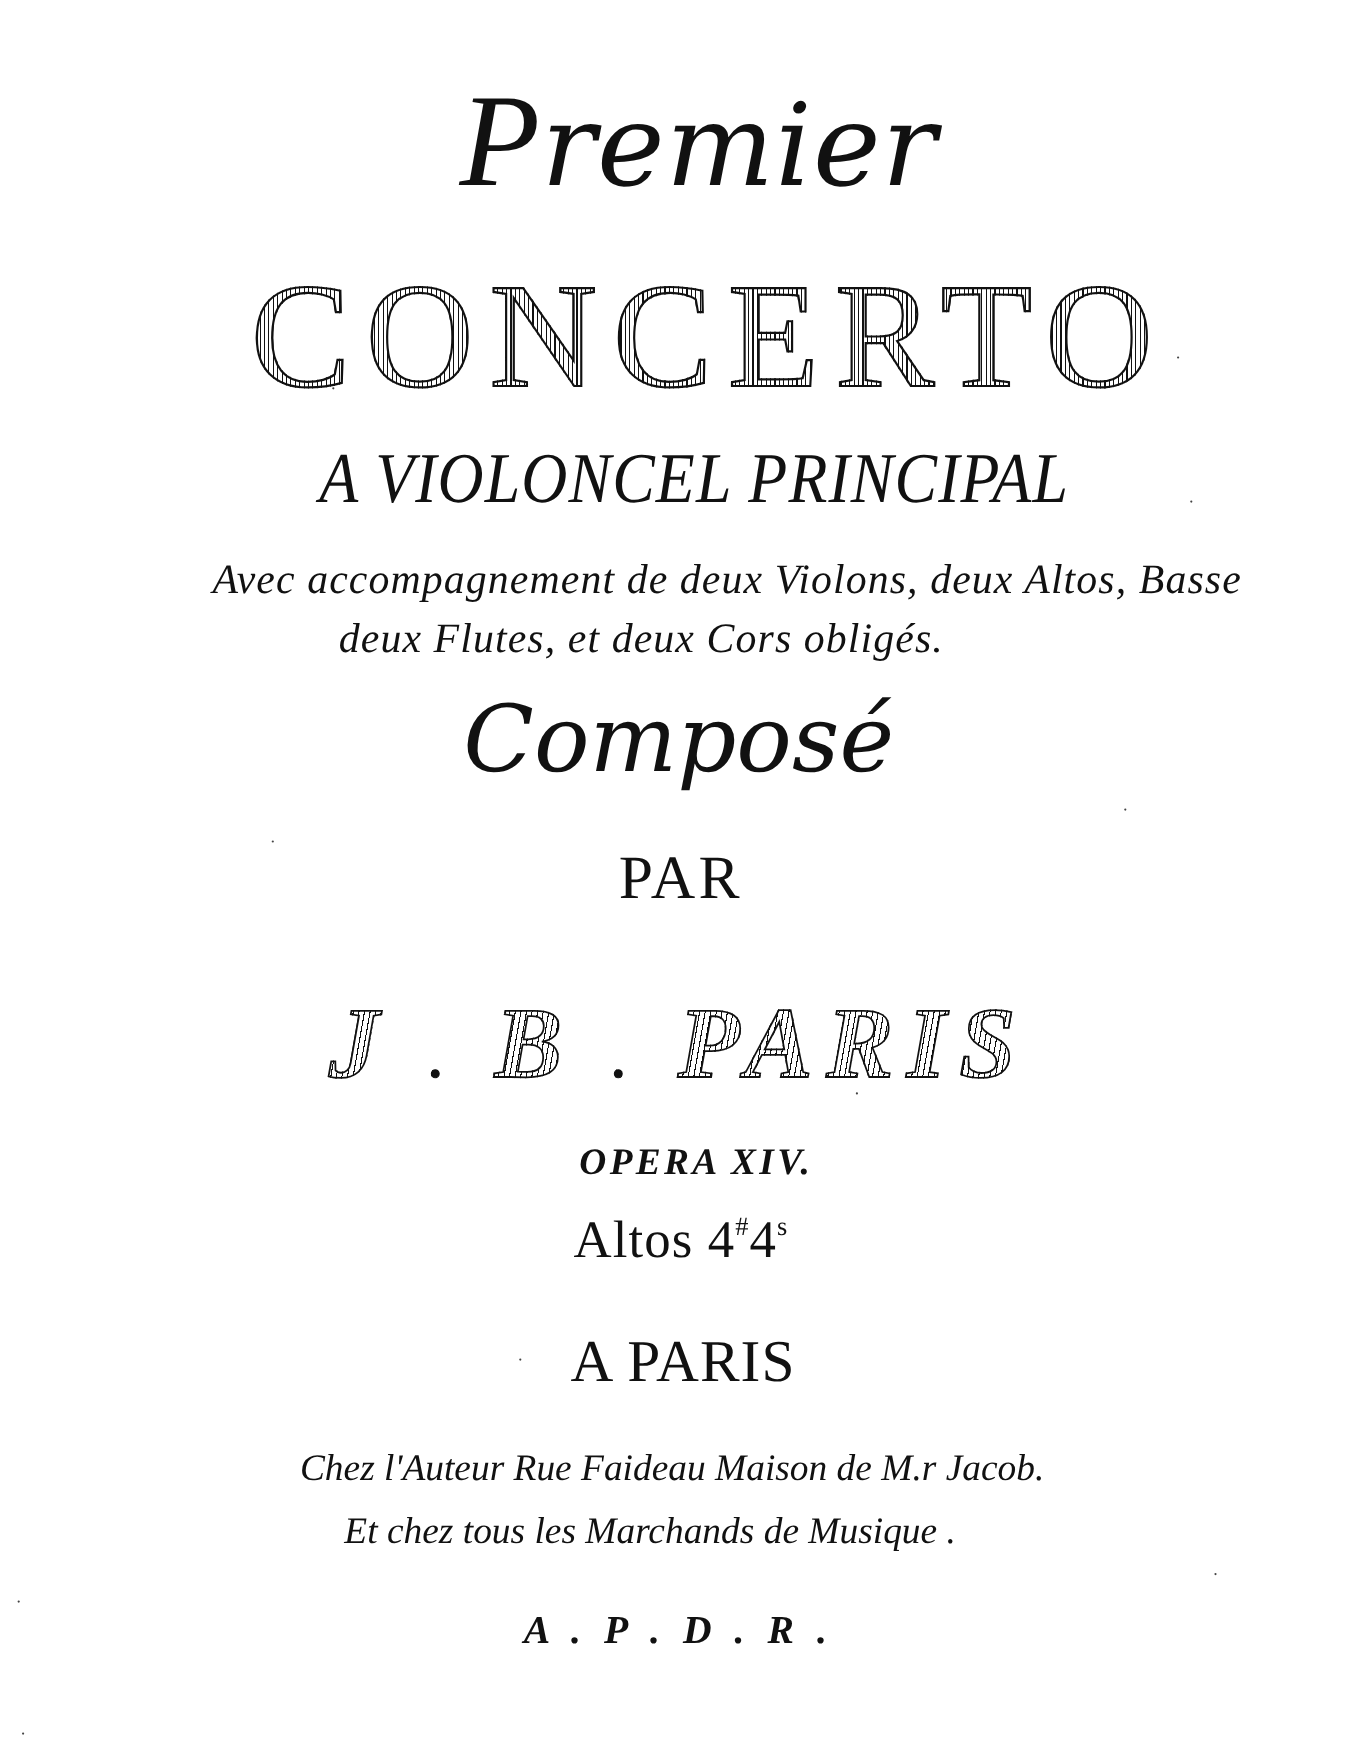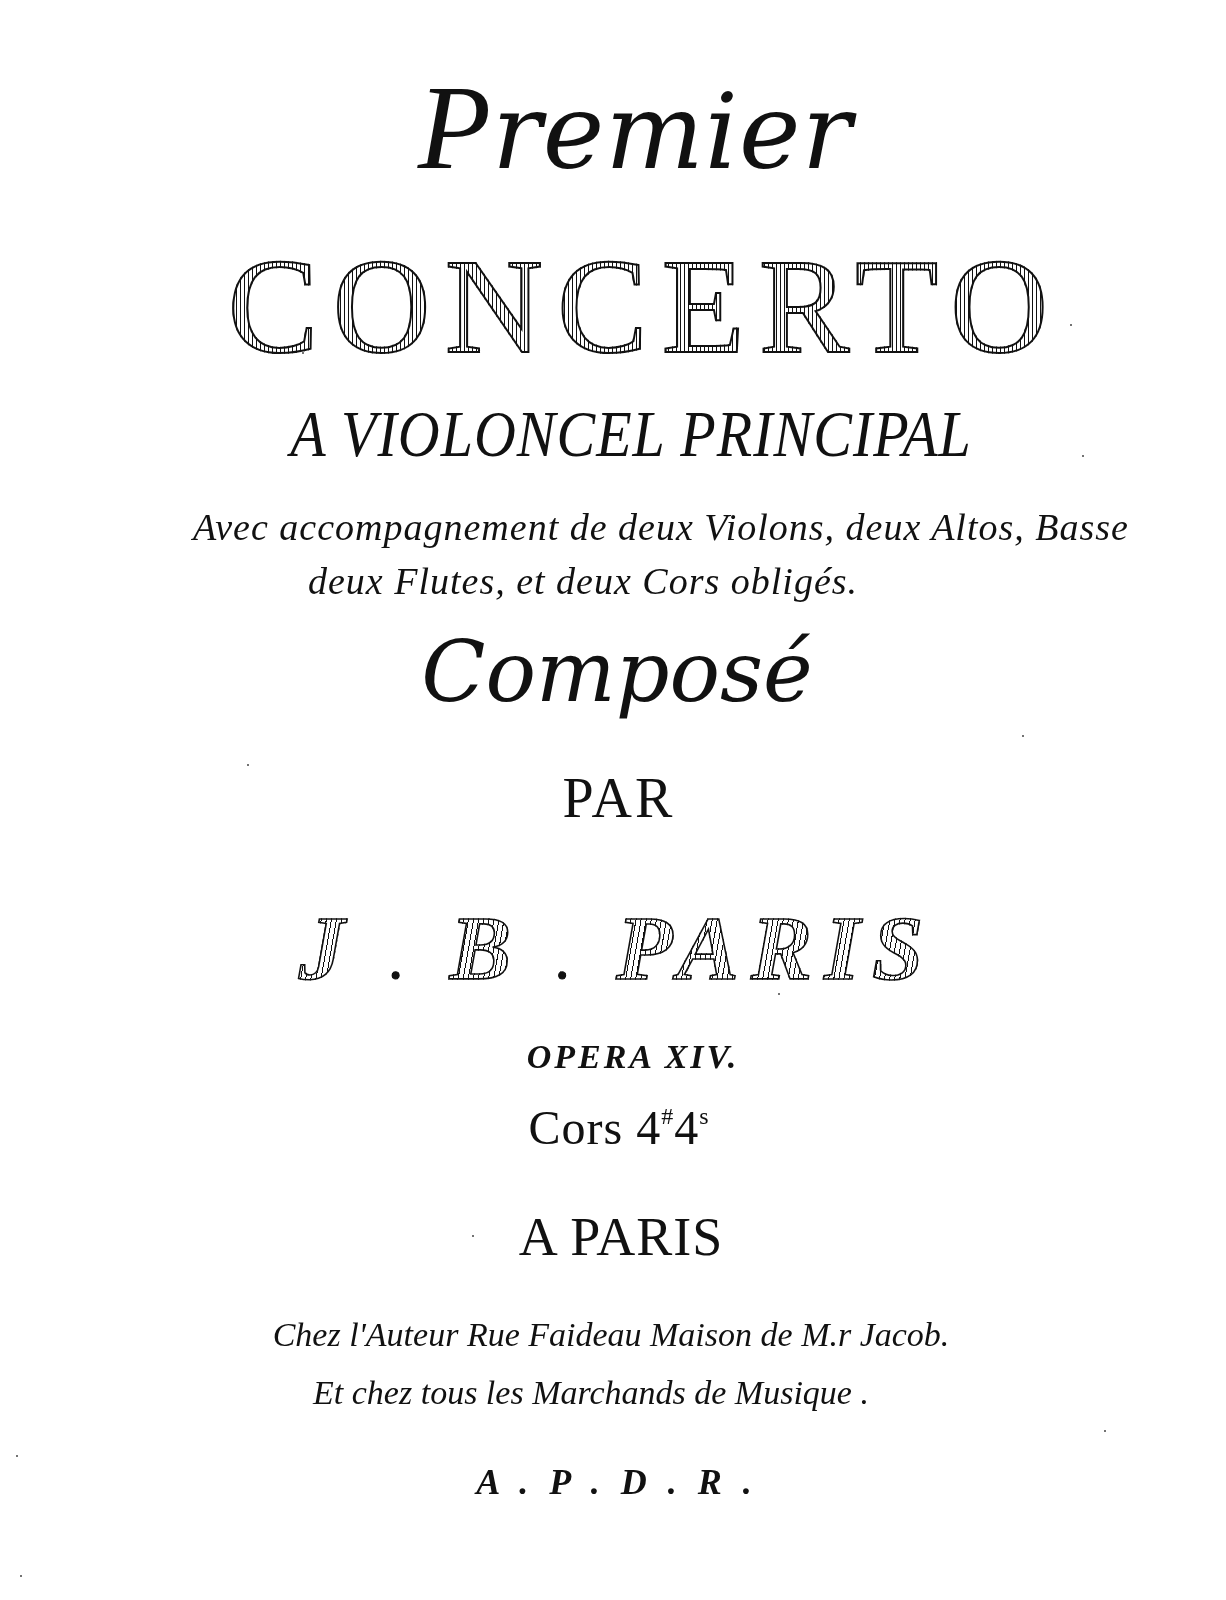--- a/index.html
+++ b/index.html
@@ -192,21 +192,21 @@
   <div class="line breval">
     <span>J</span>
     <span class="dot">.</span>
     <span>B</span>
     <span class="dot">.</span>
     <span>PARIS</span>
   </div>
 
   <div class="line opera">OPERA XIV.</div>
 
-  <div class="line prix"><span>Cors</span> <span>4</span><sup>#</sup><span>4</span><sup>s</sup></div>
+  <div class="line prix"><span>Altos</span> <span>4</span><sup>#</sup><span>4</span><sup>s</sup></div>
 
   <div class="line paris">A PARIS</div>
 
   <div class="line chez">Chez l'Auteur Rue Faideau Maison de M.r Jacob.</div>
   <div class="line et">Et chez tous les Marchands de Musique .</div>
 
   <div class="line apdr">A . P . D . R .</div>
 
   <div class="speck" style="left:290px;top:352px"></div>
   <div class="speck" style="left:1058px;top:324px"></div>

